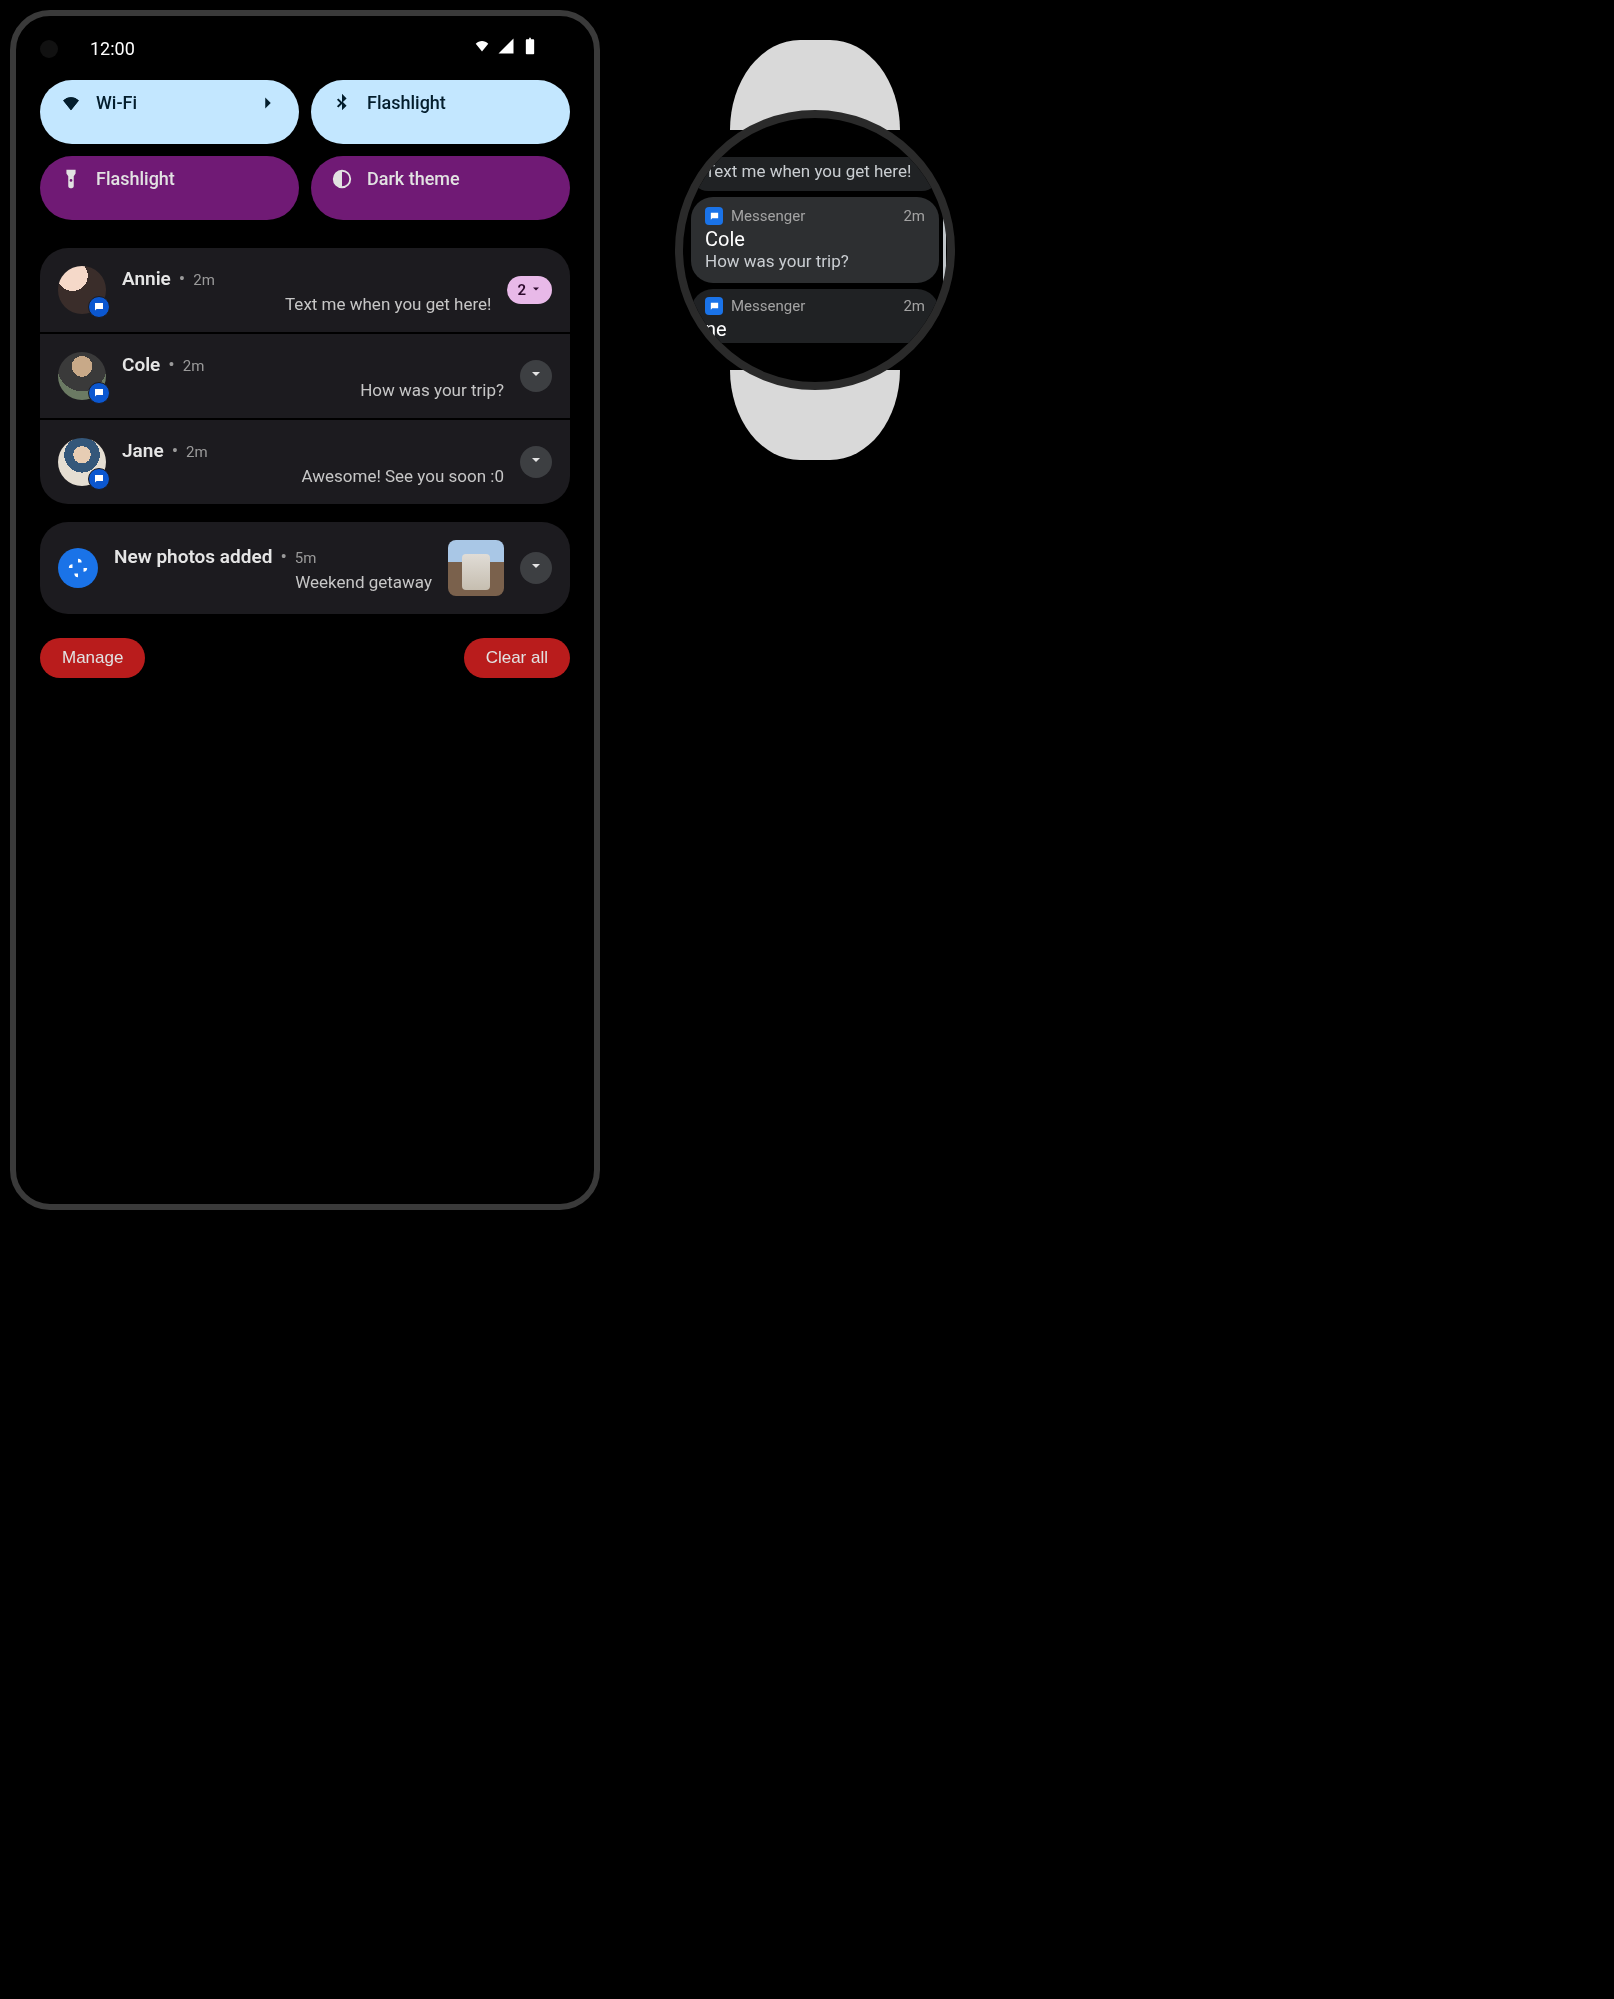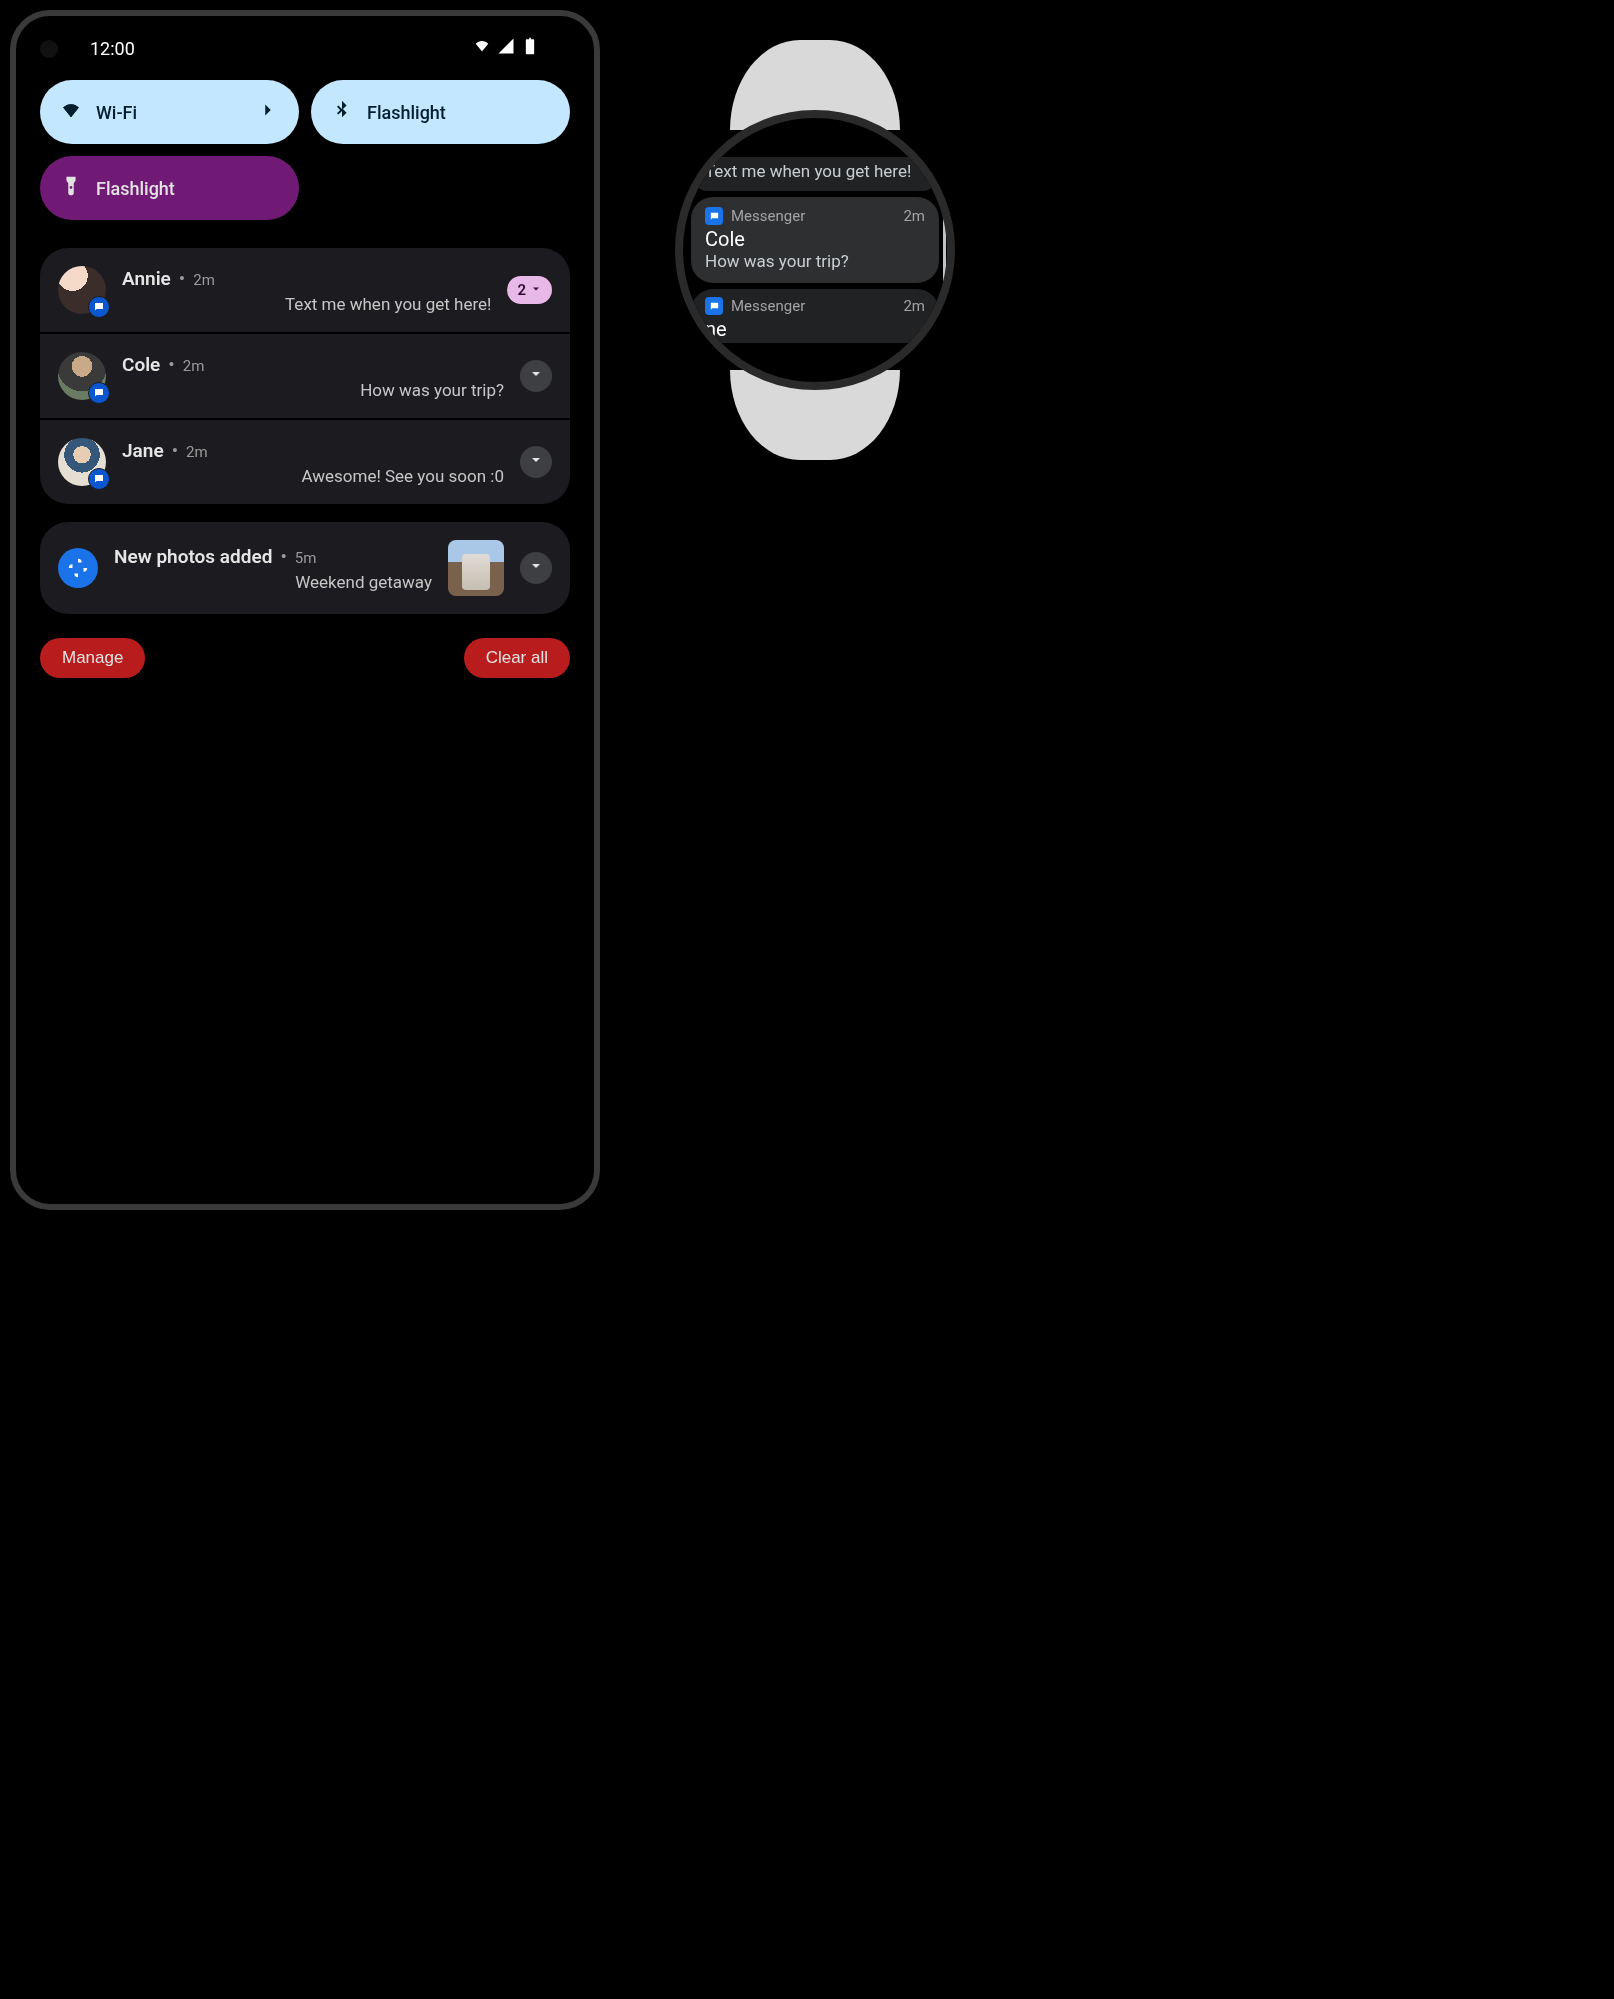--- a/index.html
+++ b/index.html
@@ -49,24 +49,24 @@
   .status-icons { display:flex; gap:4px; align-items:center; }
   .status-icons svg { width:20px; height:20px; fill:#fff; }
 
   .qs-grid {
     display:grid;
     grid-template-columns: 1fr 1fr;
     gap:12px;
     padding: 10px;
   }
   .qs-tile {
-    display:flex; align-items:center; gap:14px;
+    display:flex; gap:14px;
     height:64px;
     border-radius:32px;
-    padding: 4px 20px;
+    padding: 12px 20px;
     font-size:18px;
     font-weight:500;
     cursor:pointer;
   }
   .qs-tile.on  { background:#c3e7ff; color:#041e2d; }
   .qs-tile.off { background:#701a75; color:#e2e2e2; }
   .qs-tile svg { width:22px; height:22px; }
   .qs-tile.on svg { fill:#041e2d; }
   .qs-tile.off svg { fill:#e2e2e2; }
   .qs-tile .spacer { flex:1; }
@@ -280,20 +280,29 @@
 
     <div class="qs-tile off">
       <span>
         <svg viewBox="0 0 24 24">
             <path d="M7 2h10v4l-2 3v11a2 2 0 01-2 2h-2a2 2 0 01-2-2V9L7 6V2zm5 10a1.5 1.5 0 100 3 1.5 1.5 0 000-3z"></path>
           </svg>
       </span>
       <span>Flashlight</span>
     </div>
 
+    <div class="qs-tile off">
+      <span>
+        <svg viewBox="0 0 24 24">
+            <path d="M12 3a9 9 0 100 18V3z"></path>
+            <circle cx="12" cy="12" r="9" fill="none" stroke="currentColor" stroke-width="2"></circle>
+          </svg>
+      </span>
+      <span>Dark theme</span>
+    </div>
   </div>
 
   <div class="notif-group">
 
     <div class="notif">
       <div class="avatar">
         <span class="circle av1"></span>
         <span class="badge-app">
           <svg viewBox="0 0 24 24">
               <path d="M4 4h16v12H7l-3 3V4z"></path>

